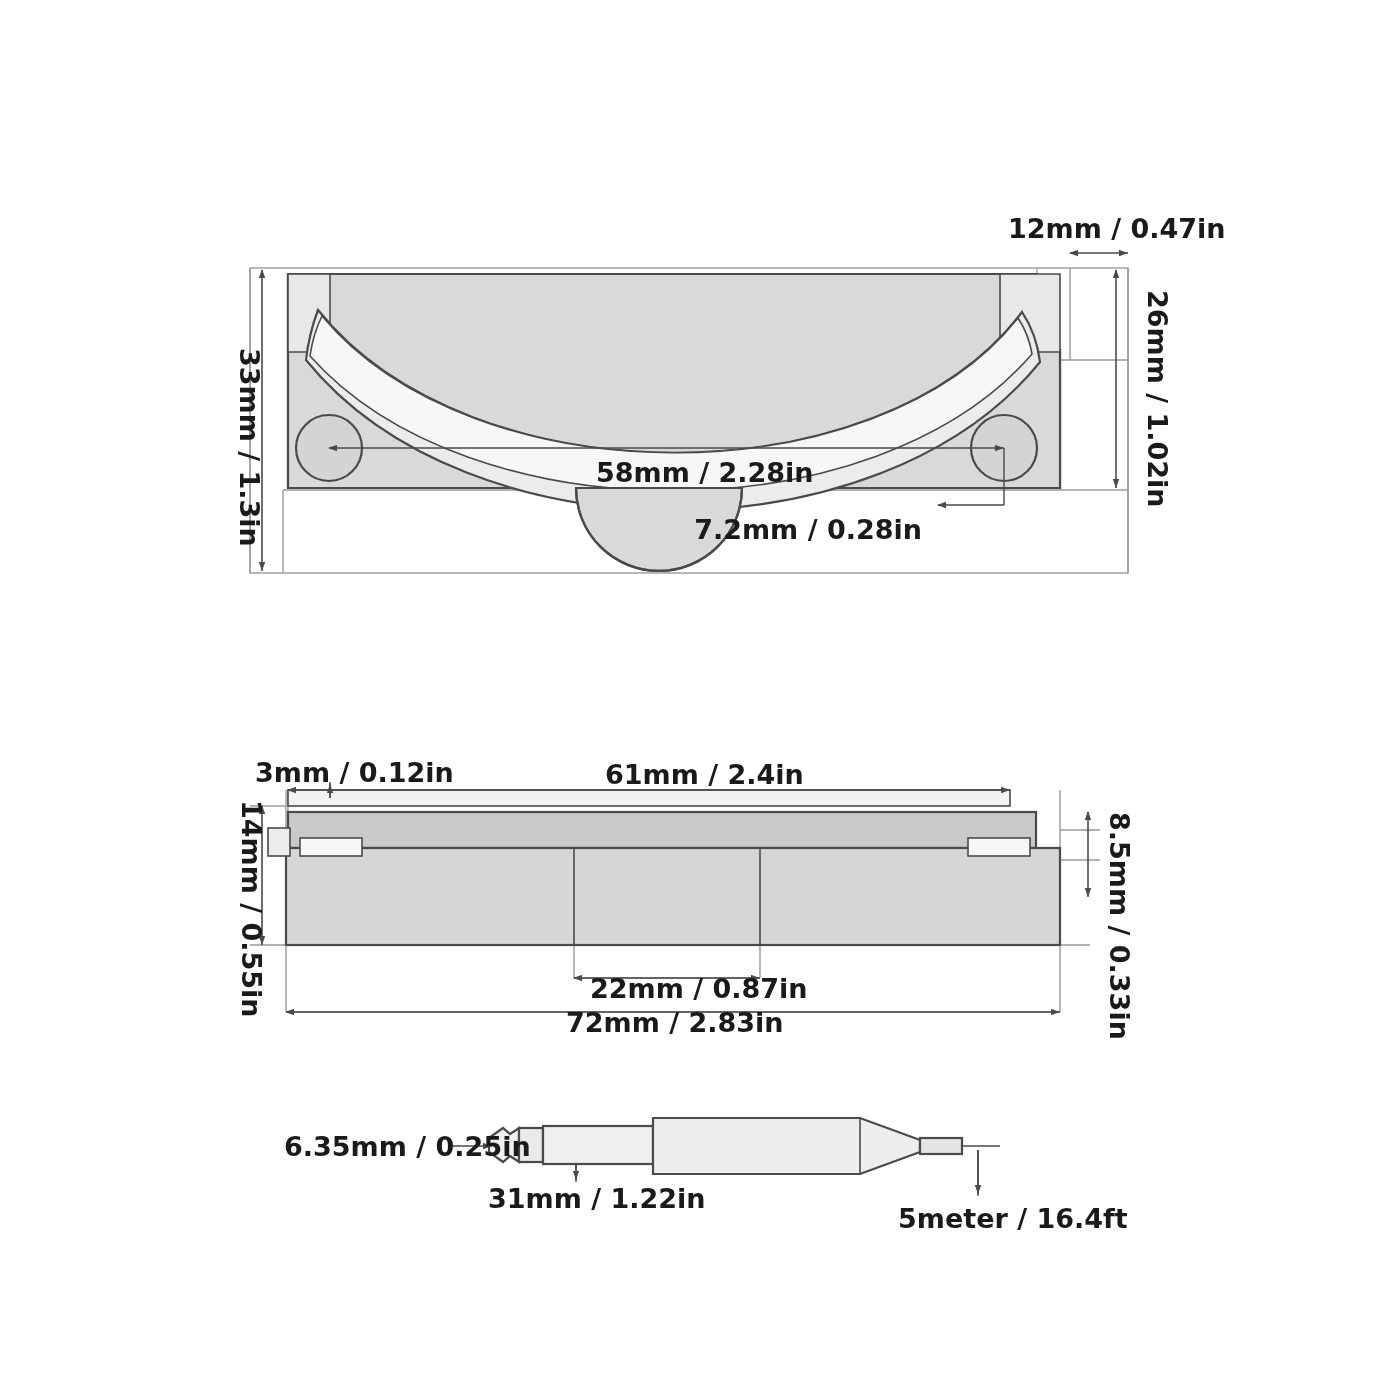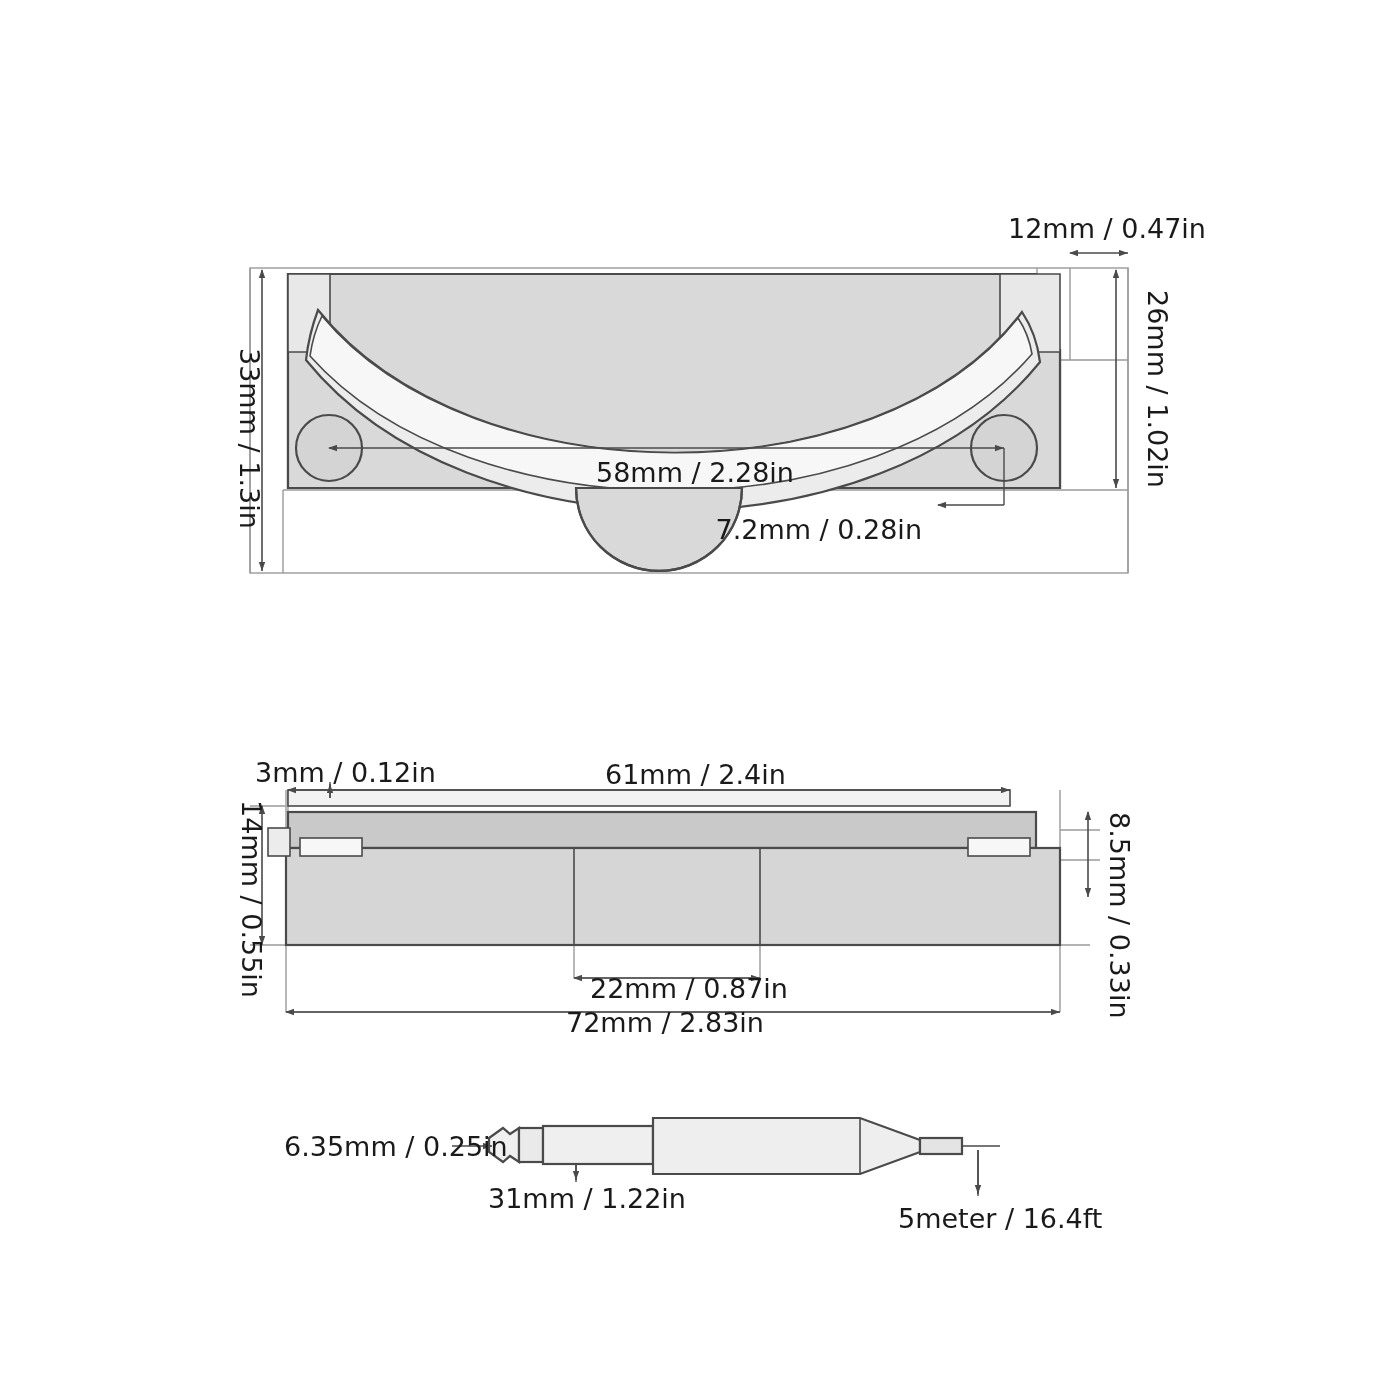--- a/index.html
+++ b/index.html
@@ -13,20 +13,21 @@
     font-family: "DejaVu Sans", sans-serif;
     color: #1a1a1a;
     position: relative;
     overflow: hidden;
   }
   #stage {
     position: absolute;
     left: 0; top: 0;
     width: 1240px;
     height: 1400px;
+    font-weight: bold;
   }
   svg.diagram {
     position: absolute;
     left: 0; top: 0;
     width: 1400px;
     height: 1400px;
   }
   .dimtext {
     font-family: "DejaVu Sans", sans-serif;
     font-size: 27px;

